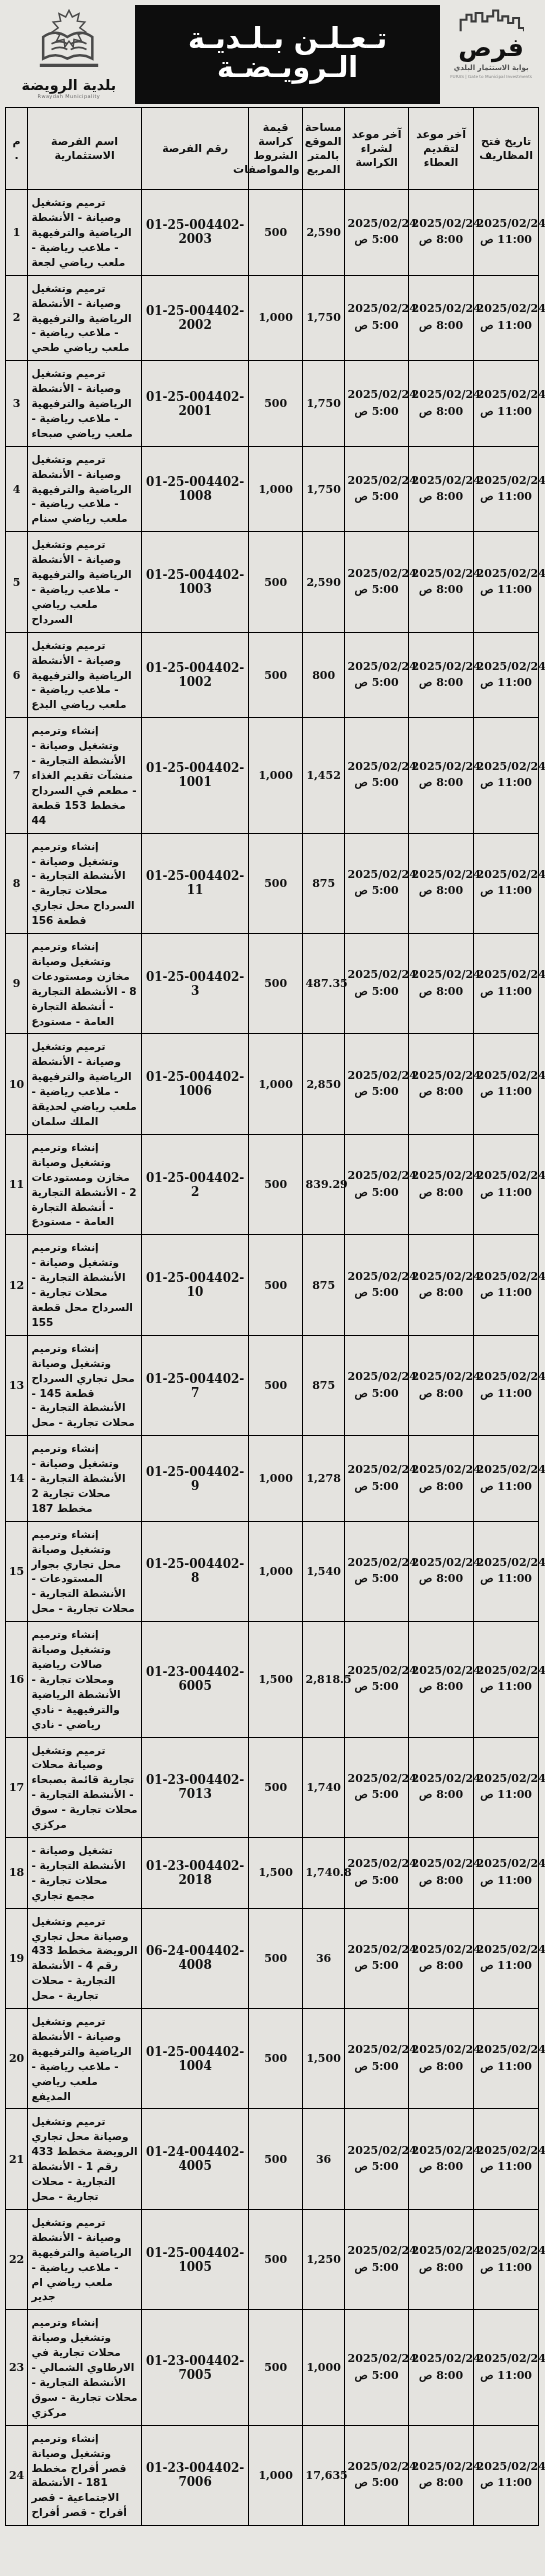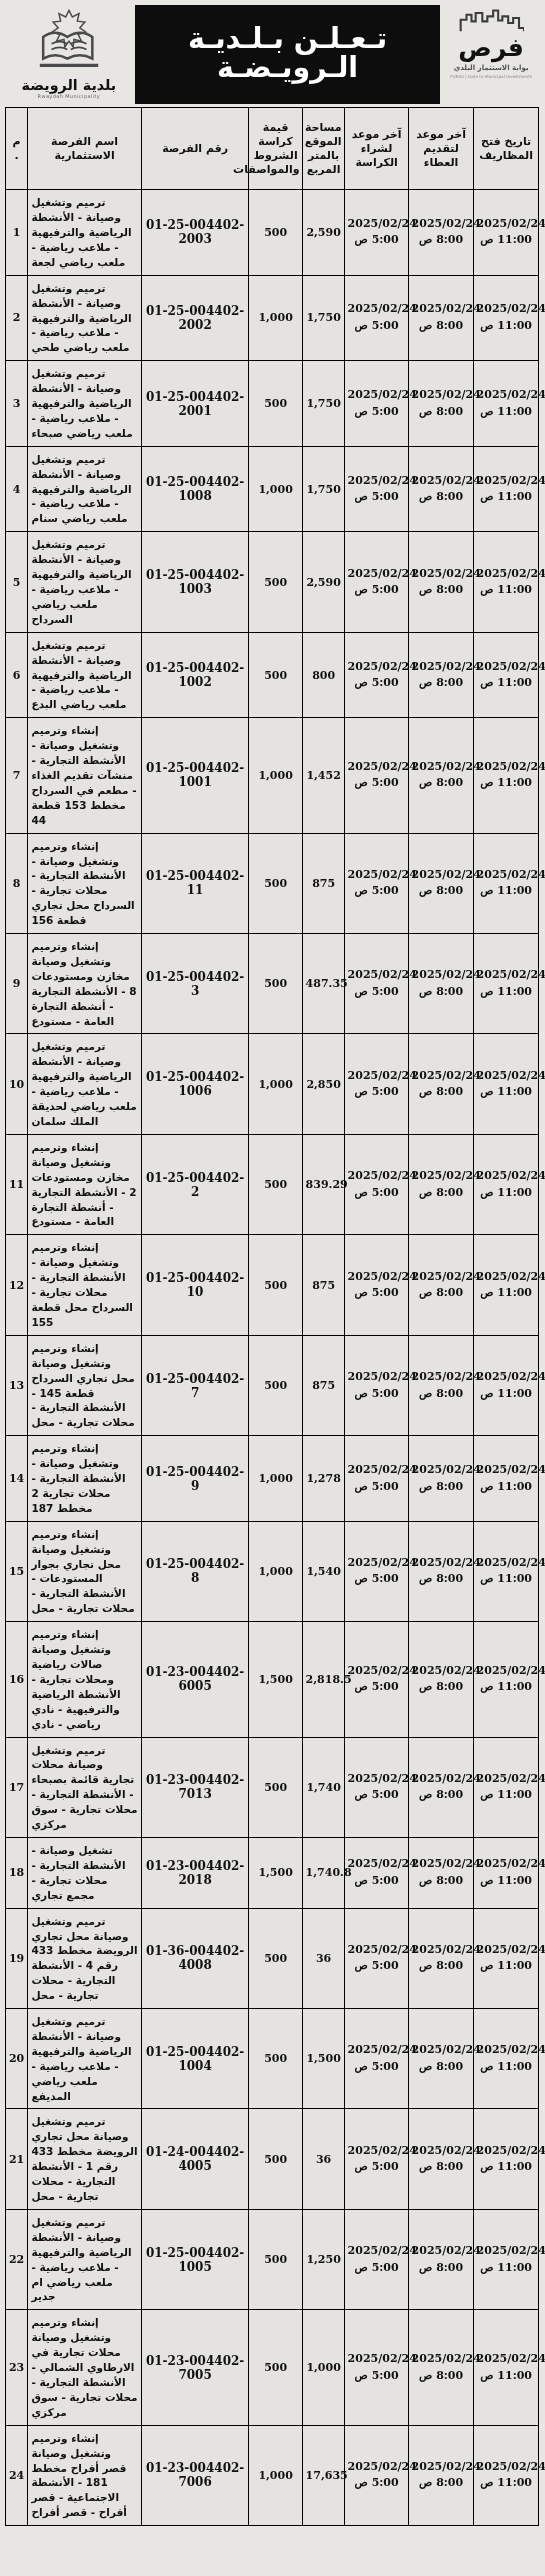--- a/index.html
+++ b/index.html
@@ -455,21 +455,21 @@
           <td class="c-date">
             <span class="d">2025/02/24</span>
             <span class="t">8:00 ص</span>
           </td>
           <td class="c-date">
             <span class="d">2025/02/24</span>
             <span class="t">5:00 ص</span>
           </td>
           <td class="num c-area">36</td>
           <td class="num c-val">500</td>
-          <td class="num c-number">01-36-004402-4008</td>
+          <td class="num c-number">06-24-004402-4008</td>
           <td class="c-name">ترميم وتشغيل وصيانة محل تجاري الرويضة مخطط 433 رقم 4 - الأنشطة التجارية - محلات تجارية - محل</td>
           <td class="c-idx">19</td>
         </tr>
         <tr>
           <td class="c-date">
             <span class="d">2025/02/24</span>
             <span class="t">11:00 ص</span>
           </td>
           <td class="c-date">
             <span class="d">2025/02/24</span>

